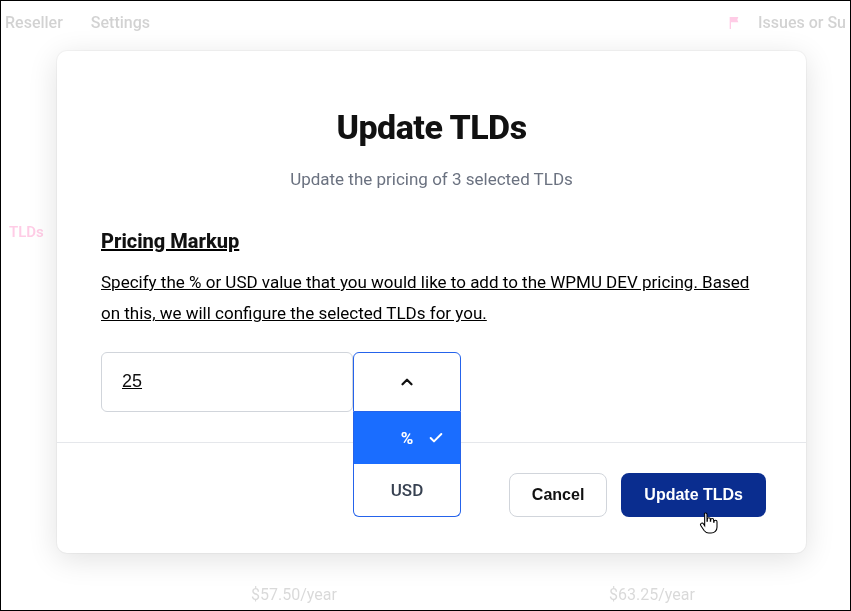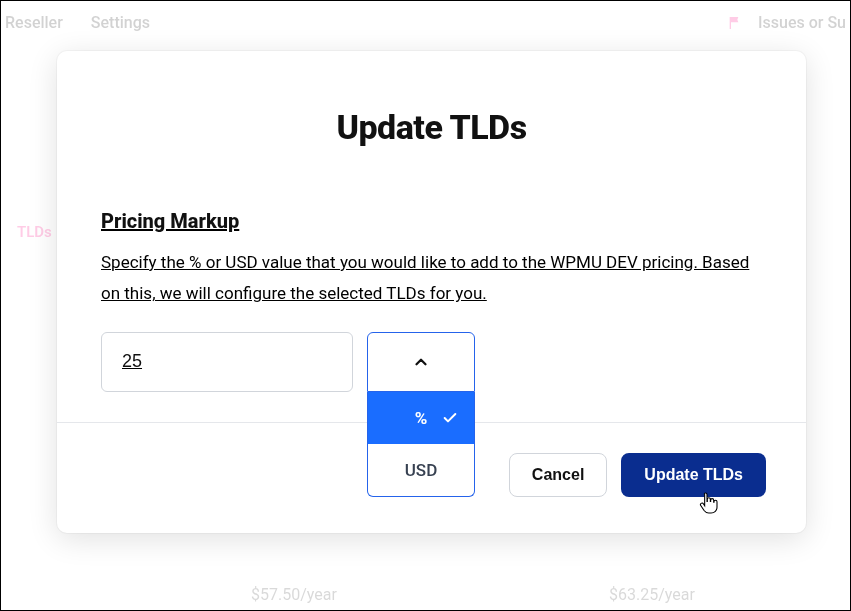--- a/index.html
+++ b/index.html
@@ -19,21 +19,21 @@
       padding: 12px 0;
       color: #333;
       font-size: 16px;
       font-weight: 500;
     }
     .bg-nav { display: flex; gap: 28px; padding-left: 4px; }
     .bg-issues { display: flex; align-items: center; gap: 15px; color: #333; padding-right: 4px; }
     .bg-left-link {
       position: absolute;
       top: 222px;
-      left: 16px;
+      left: 8px;
       color: #ff1a8c;
       font-weight: 600;
       font-size: 15px;
     }
     .bg-price {
       position: absolute;
       bottom: 6px;
       color: #555;
       font-size: 16px;
       text-align: right;
@@ -81,21 +81,21 @@
       margin-bottom: 14px;
     }
     .section-desc {
       font-size: 17px;
       color: #000000;
       line-height: 1.85;
       margin-bottom: 22px;
     }
     .field-row {
       display: flex;
-      gap: 14px;
+      gap: 0;
       align-items: flex-start;
     }
     .markup-input {
       width: 252px;
       height: 60px;
       border: 1px solid #d1d5db;
       border-radius: 6px;
       font-size: 18px;
       padding: 0 20px;
       color: #111;
@@ -208,20 +208,21 @@
 <div class="bg-left-link">TLDs</div>
 <div class="bg-price left">$57.50/year</div>
 <div class="bg-price right">$63.25/year</div>
 
 <div class="modal-overlay"></div>
 
 <div class="modal">
 
   <div class="modal-header">
     <h1 class="modal-title">Update TLDs</h1>
+    <div class="modal-subtitle">Update the pricing of 3 selected TLDs</div>
   </div>
 
   <div class="modal-body">
     <h2 class="section-heading">Pricing Markup</h2>
     <p class="section-desc">Specify the % or USD value that you would like to add to the WPMU DEV pricing. Based on this, we will configure the selected TLDs for you.</p>
 
     <div class="field-row">
       <input class="markup-input" type="text" value="25" style="">
 
       <div class="dropdown-wrap">

